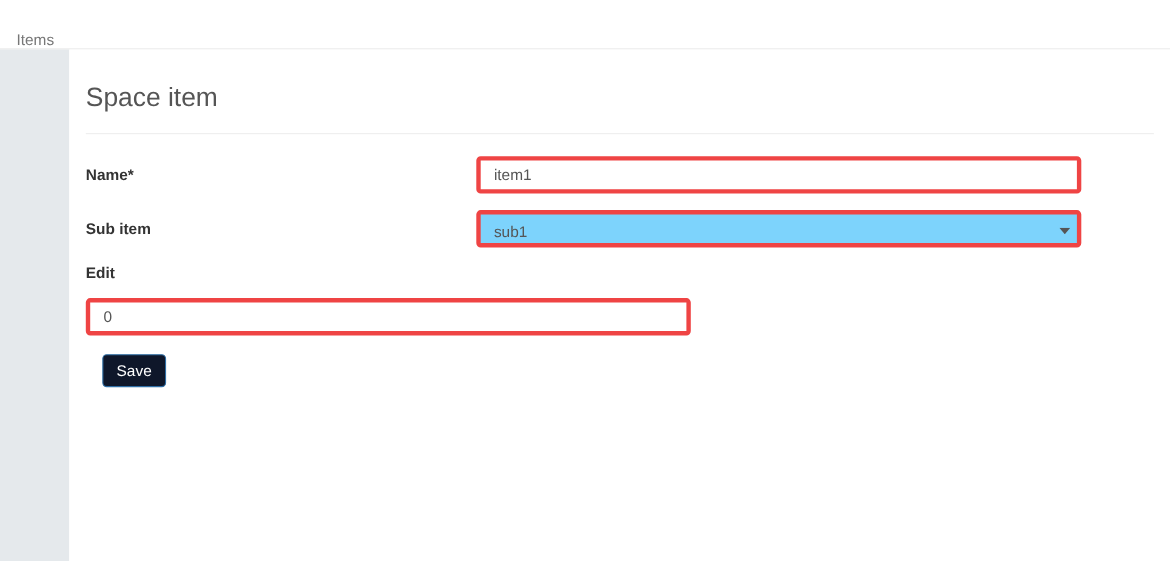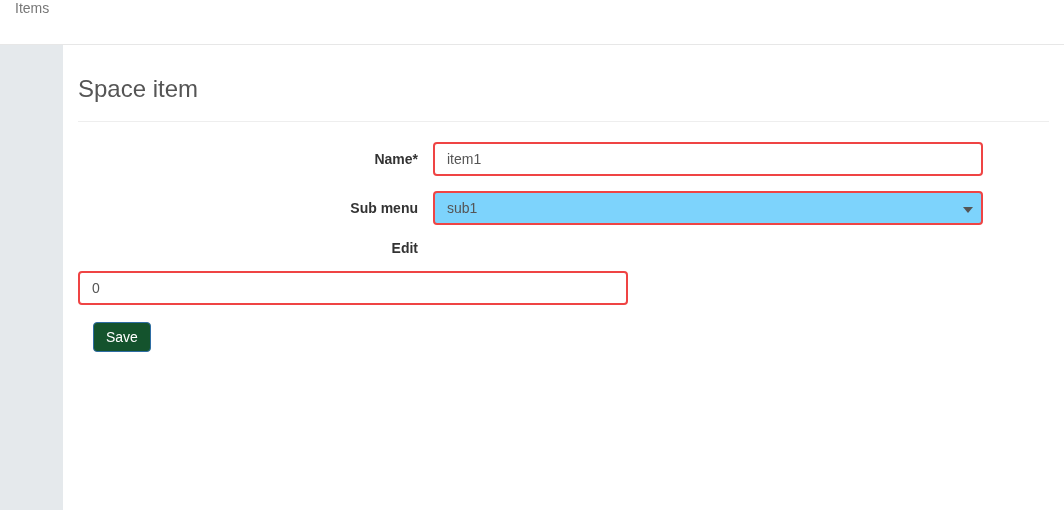--- a/index.html
+++ b/index.html
@@ -7,21 +7,21 @@
       font-family: "Helvetica Neue", Helvetica, Arial, sans-serif;
       font-size: 14px;
       color: #333;
       background: #fff;
     }
     .topbar {
       height: 45px;
       border-bottom: 1px solid #e7e7e7;
       padding: 0 15px;
       display: flex;
-      align-items: flex-start;
+      align-items: flex-end;
       background: #fff;
     }
     .topbar a {
       color: #777;
       text-decoration: none;
       font-size: 14px;
     }
     .layout {
       display: flex;
       min-height: calc(100vh - 45px);
@@ -47,37 +47,37 @@
       border-top: 1px solid #eee;
       margin-bottom: 20px;
     }
     .form-row {
       display: flex;
       align-items: center;
       margin-bottom: 15px;
     }
     .form-label {
       width: 355px;
-      text-align: right;
+      text-align: left;
       padding-right: 15px;
       font-weight: 700;
       color: #333;
     }
     .form-control-wrap {
       width: 550px;
     }
     .form-control {
       width: 100%;
       height: 34px;
       padding: 6px 12px;
       font-size: 14px;
       line-height: 1.4;
       color: #555;
       background: #fff;
-      border: 2px solid #ef4444;
+      border: 4px solid #ef4444;
       border-radius: 4px;
       font-family: inherit;
     }
     .select-wrap {
       position: relative;
       width: 100%;
     }
     .select-wrap .form-control {
       padding-right: 28px;
       cursor: pointer;
@@ -86,21 +86,21 @@
     .caret-icon {
       position: absolute;
       right: 10px;
       top: 50%;
       transform: translateY(-50%);
       pointer-events: none;
       color: #555;
     }
     .btn-save {
       display: inline-block;
-      background: #14532d;
+      background: #0f172a;
       border: 1px solid #2e6da4;
       color: #fff;
       padding: 6px 12px;
       font-size: 14px;
       border-radius: 4px;
       cursor: pointer;
       font-family: inherit;
       margin-left: 15px;
       margin-top: 2px;
     }
@@ -120,21 +120,21 @@
     <hr class="hr">
 
     <div class="form-row">
       <label class="form-label">Name*</label>
       <div class="form-control-wrap">
         <input type="text" class="form-control" value="item1" style="">
       </div>
     </div>
 
     <div class="form-row">
-      <label class="form-label">Sub menu</label>
+      <label class="form-label">Sub item</label>
       <div class="form-control-wrap">
         <div class="select-wrap">
           <div class="form-control">sub1</div>
           <span class="caret-icon">
             <svg width="10" height="6" viewBox="0 0 10 6">
                 <path d="M0 0 L10 0 L5 6 Z" fill="currentColor"></path>
               </svg>
           </span>
         </div>
       </div>

